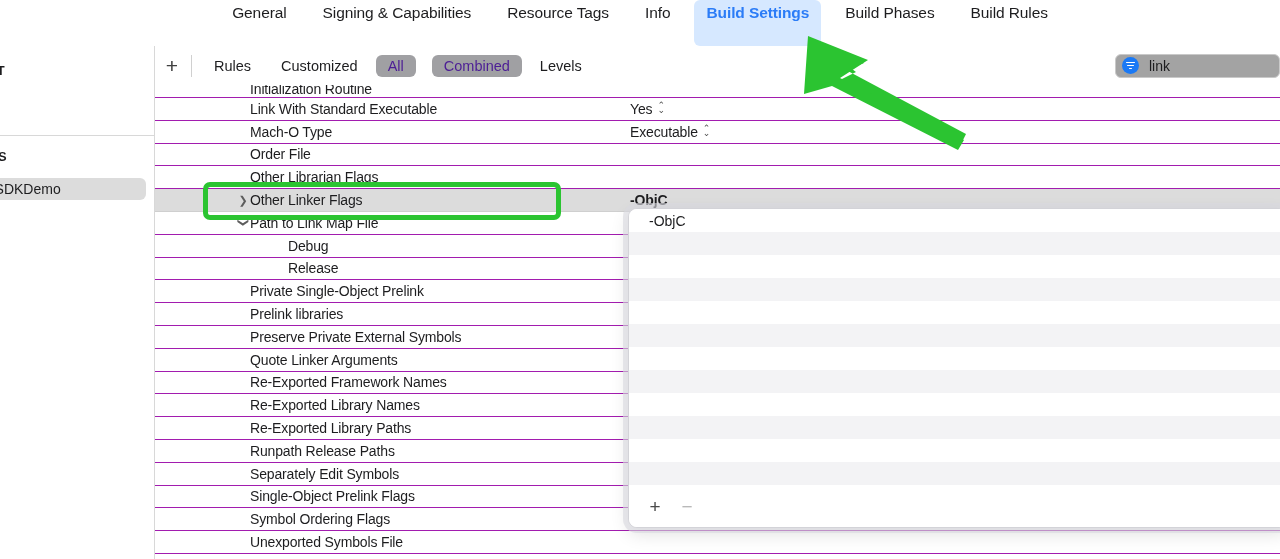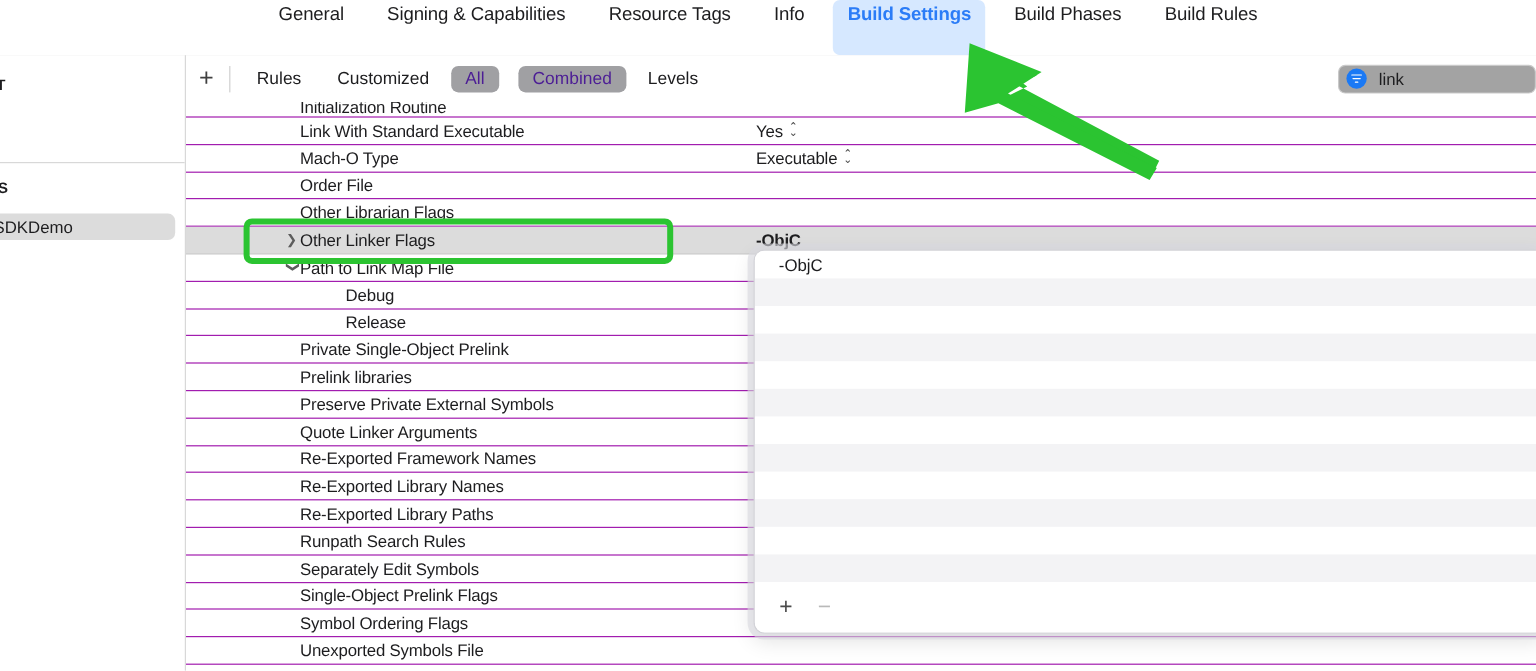--- a/index.html
+++ b/index.html
@@ -432,21 +432,21 @@
       <div class="row">
         <span class="row-name">Re-Exported Framework Names</span>
       </div>
       <div class="row">
         <span class="row-name">Re-Exported Library Names</span>
       </div>
       <div class="row">
         <span class="row-name">Re-Exported Library Paths</span>
       </div>
       <div class="row bold">
-        <span class="row-name">Runpath Search Rules</span>
+        <span class="row-name">Runpath Release Paths</span>
       </div>
       <div class="row">
         <span class="row-name">Separately Edit Symbols</span>
       </div>
       <div class="row">
         <span class="row-name">Single-Object Prelink Flags</span>
       </div>
       <div class="row">
         <span class="row-name">Symbol Ordering Flags</span>
       </div>

